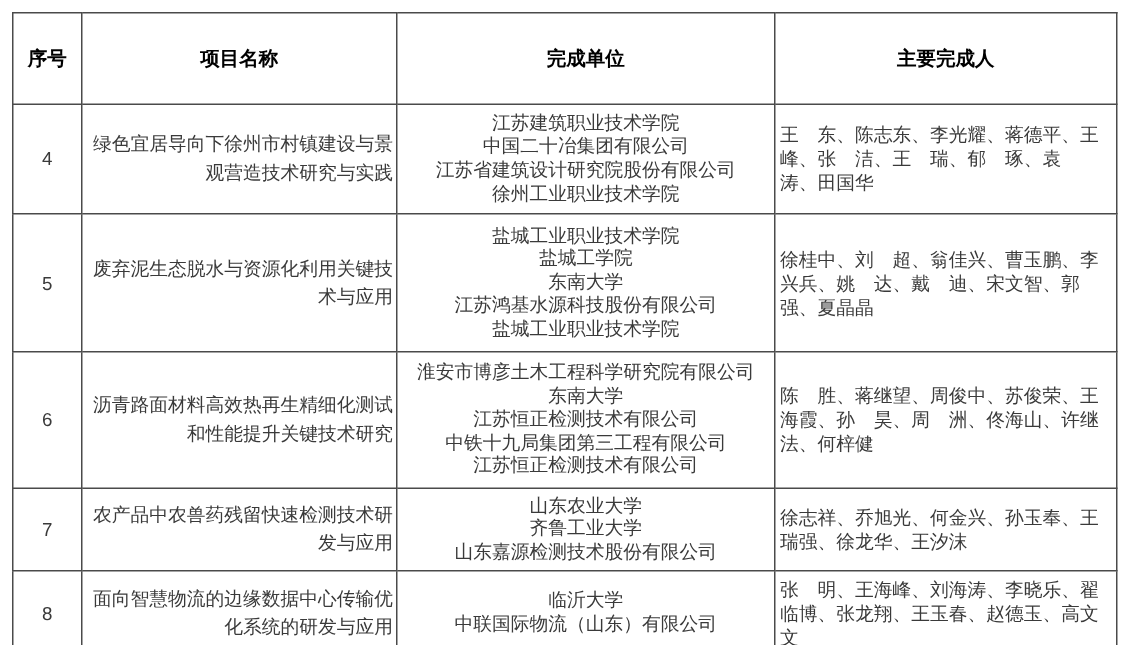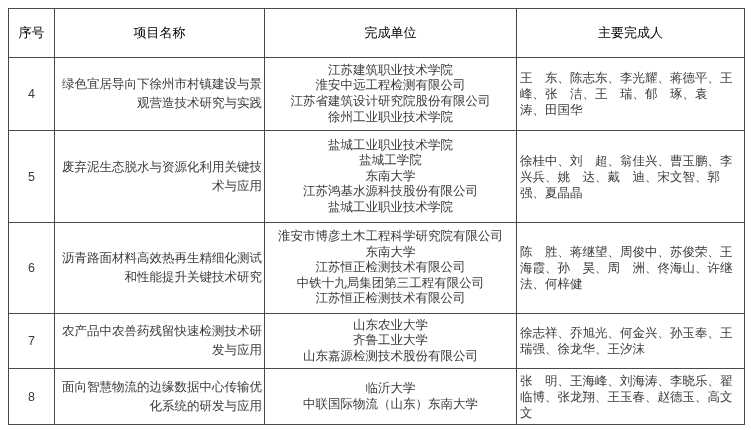--- a/index.html
+++ b/index.html
@@ -17,23 +17,23 @@
     table-layout: fixed;
     color: #3a3a3a;
   }
   .doc-table td, .doc-table th {
     border: 1px solid #4a4a4a;
     vertical-align: middle;
     font-size: 12.5px;
     font-weight: normal;
   }
   .doc-table thead th {
-    height: 49px;
+    height: 61px;
     font-size: 13px;
-    font-weight: normal;
+    font-weight: bold;
     color: #000000;
     text-align: center;
   }
   .cell-no { text-align: center; font-size: 12.5px; }
   .cell-project {
     text-align: right;
     padding: 2px 2px 2px 3px;
     line-height: 19px;
   }
   .cell-units {
@@ -69,21 +69,21 @@
       <th>完成单位</th>
       <th>主要完成人</th>
     </tr>
   </thead>
   <tbody>
     <tr class="r4">
       <td class="cell-no">4</td>
       <td class="cell-project">绿色宜居导向下徐州市村镇建设与景观营造技术研究与实践</td>
       <td class="cell-units">
         <div>江苏建筑职业技术学院</div>
-        <div>淮安中远工程检测有限公司</div>
+        <div>中国二十冶集团有限公司</div>
         <div>江苏省建筑设计研究院股份有限公司</div>
         <div>徐州工业职业技术学院</div>
       </td>
       <td class="cell-people">王　东、陈志东、李光耀、蒋德平、王　峰、张　洁、王　瑞、郁　琢、袁　涛、田国华</td>
     </tr>
     <tr class="r5">
       <td class="cell-no">5</td>
       <td class="cell-project">废弃泥生态脱水与资源化利用关键技术与应用</td>
       <td class="cell-units">
         <div>盐城工业职业技术学院</div>
@@ -114,18 +114,18 @@
         <div>齐鲁工业大学</div>
         <div>山东嘉源检测技术股份有限公司</div>
       </td>
       <td class="cell-people">徐志祥、乔旭光、何金兴、孙玉奉、王瑞强、徐龙华、王汐沫</td>
     </tr>
     <tr class="r8">
       <td class="cell-no">8</td>
       <td class="cell-project">面向智慧物流的边缘数据中心传输优化系统的研发与应用</td>
       <td class="cell-units">
         <div>临沂大学</div>
-        <div>中联国际物流（山东）东南大学</div>
+        <div>中联国际物流（山东）有限公司</div>
       </td>
       <td class="cell-people">张　明、王海峰、刘海涛、李晓乐、翟临博、张龙翔、王玉春、赵德玉、高文文</td>
     </tr>
   </tbody>
 </table>
 
 </body></html>

